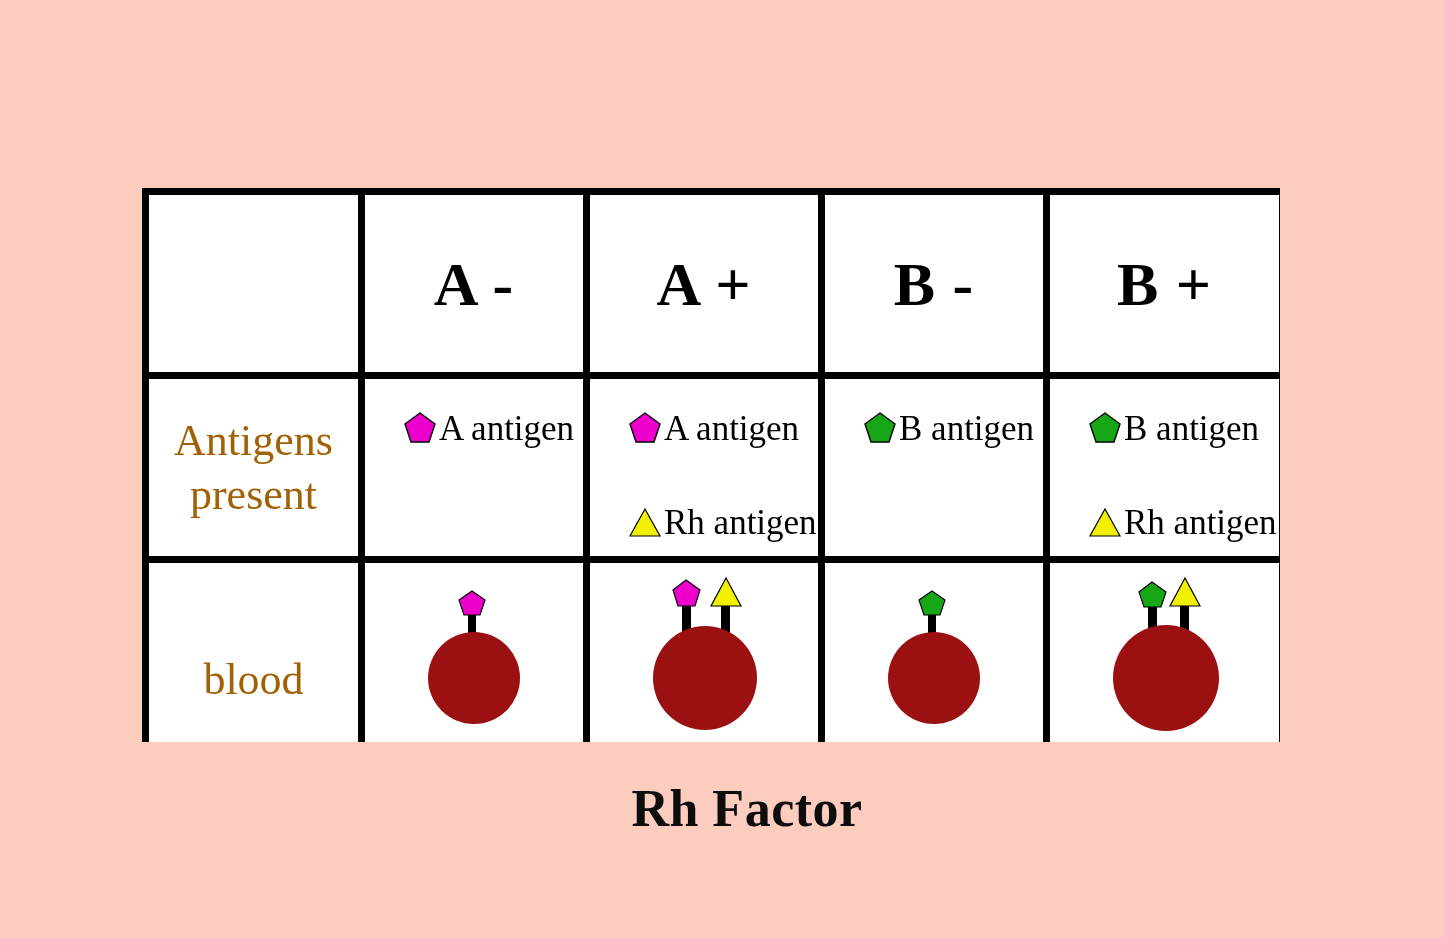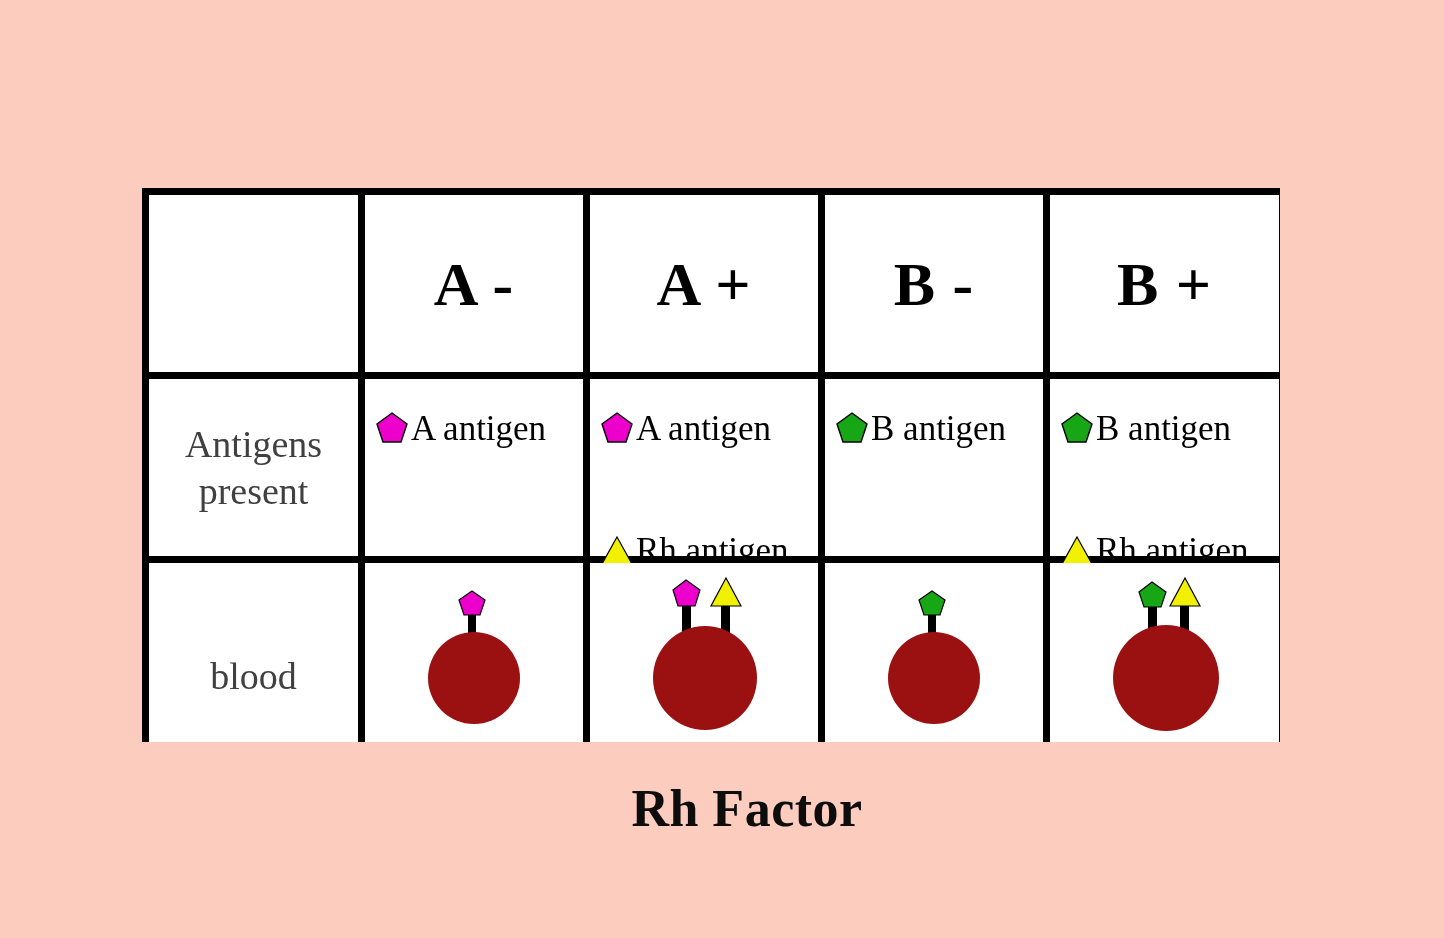--- a/index.html
+++ b/index.html
@@ -58,40 +58,40 @@
   .corner-cell { background: #ffffff; }
 
   
   .row-label-cell {
     display: flex;
     align-items: center;
     justify-content: center;
     text-align: center;
   }
   .row-label {
-    font-size: 38px;
+    font-size: 44px;
     line-height: 1.22;
-    color: #404040;
+    color: #a16207;
   }
 
   
   .antigen-list {
     position: absolute;
     left: 0; right: 0; top: 0; bottom: 0;
-    padding: 26px 0 0 10px;
+    padding: 26px 0 0 38px;
     box-sizing: border-box;
     border-radius: 15px;
   }
   .antigen-entry {
     display: flex;
     align-items: center;
     height: 46px;
     white-space: nowrap;
   }
-  .antigen-entry.slot-2 { margin-top: 76px; }
+  .antigen-entry.slot-2 { margin-top: 48px; }
   .antigen-entry .glyph {
     flex: none;
     width: 34px;
     height: 34px;
     margin-right: 2px;
     display: block;
   }
   .antigen-entry .glyph svg { display: block; }
   .antigen-entry .antigen-name {
     font-size: 35px;

